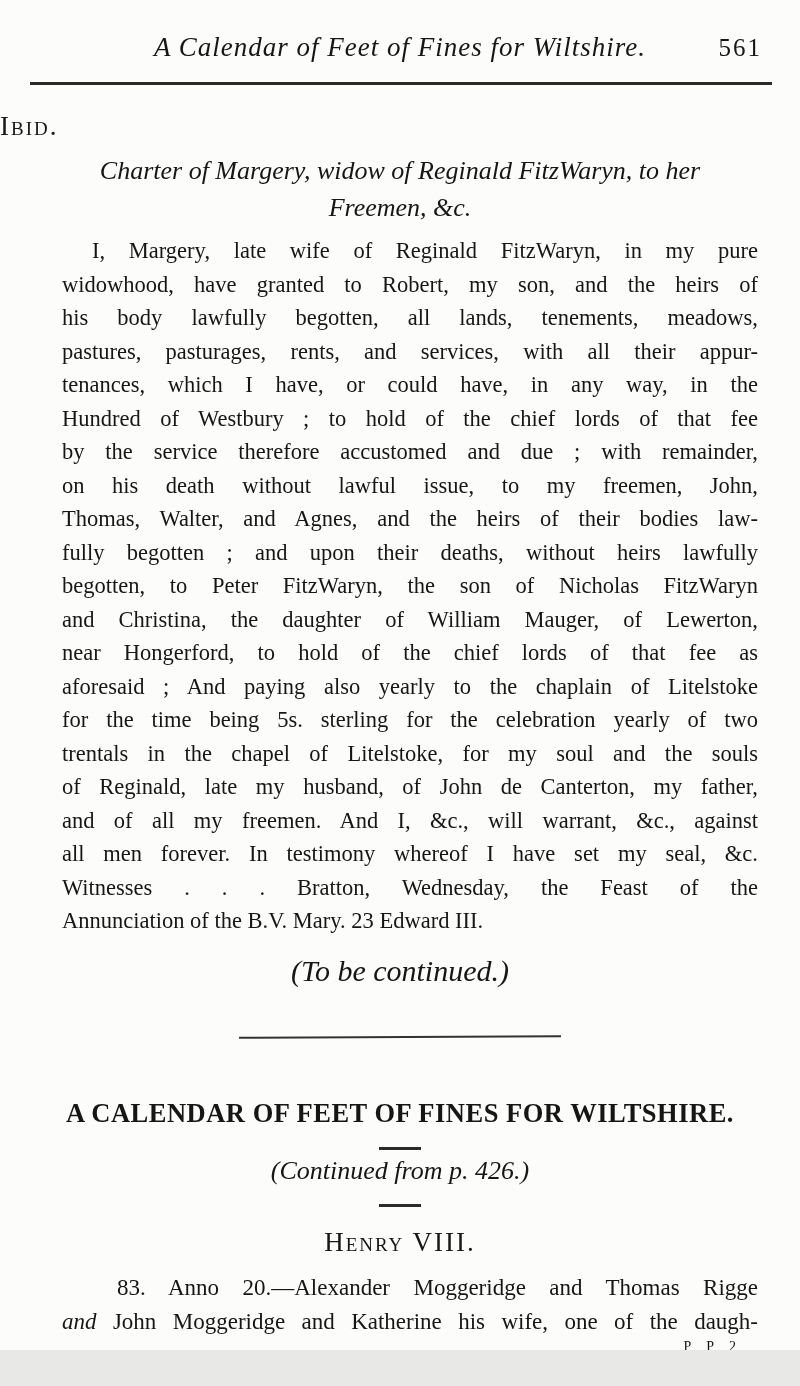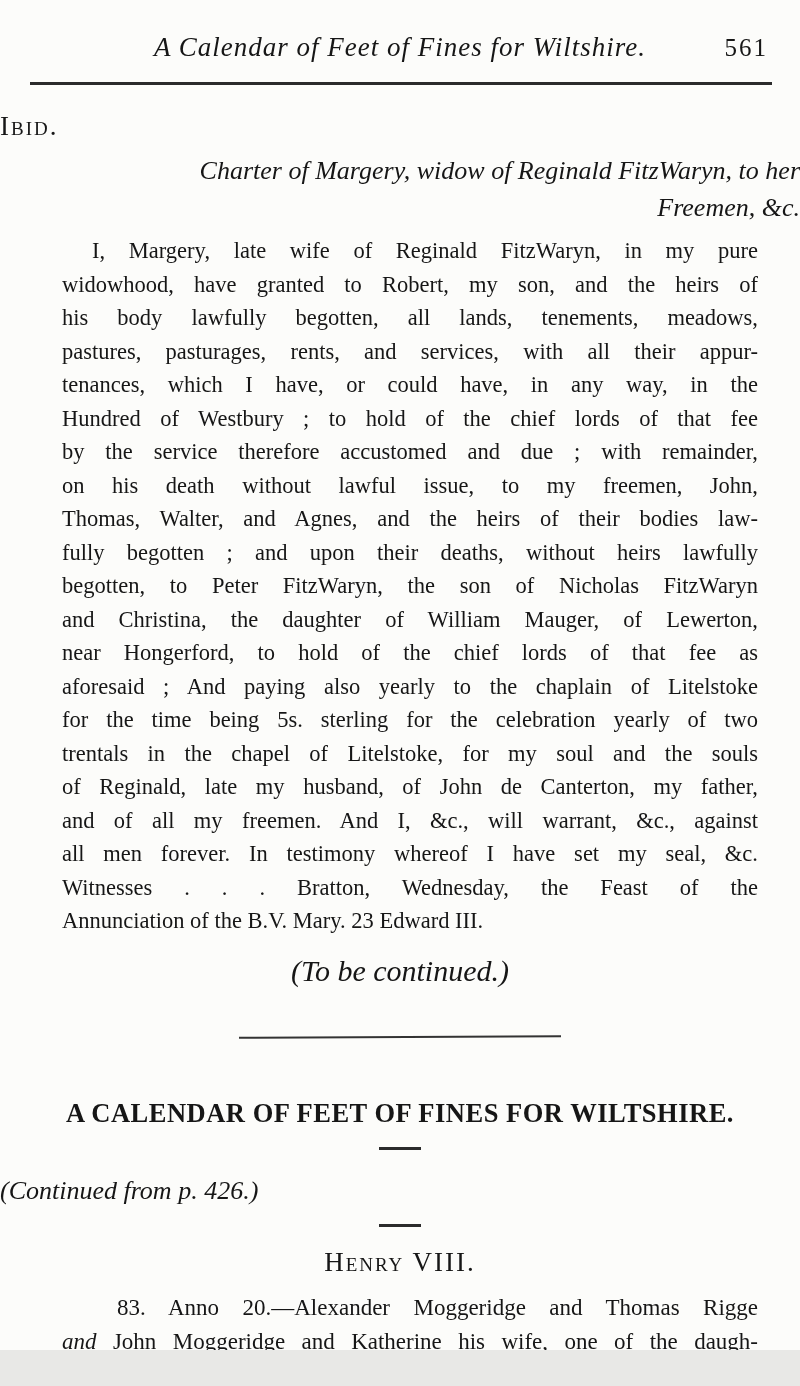--- a/index.html
+++ b/index.html
@@ -26,41 +26,41 @@
     height: 34px;
     text-align: center;
   }
   .rh-title {
     font-style: italic;
     font-size: 27px;
     letter-spacing: 1px;
   }
   .rh-page {
     position: absolute;
-    right: 32px;
+    right: 38px;
     top: 2px;
     font-size: 25px;
     letter-spacing: 2px;
   }
   .rule-full {
     margin: 16px 28px 0 30px;
     border-top: 3px solid #2b2b2b;
   }
 
   
   .ibid {
     margin-top: 26px;
     text-align: left;
     font-variant: small-caps;
     font-size: 27px;
     letter-spacing: 2px;
   }
   .charter-heading {
     margin-top: 10px;
-    text-align: right;
+    text-align: center;
     font-style: italic;
     font-size: 26px;
     line-height: 37px;
   }
   .prose {
     margin: 8px 42px 16px 62px;
   }
   .prose .line {
     font-size: 22.5px;
     line-height: 33.5px;
@@ -93,22 +93,22 @@
     font-size: 26.5px;
     font-weight: bold;
     letter-spacing: 0.5px;
   }
   .dash {
     width: 42px;
     margin: 18px auto 0 auto;
     border-top: 3px solid #2b2b2b;
   }
   .continued-from {
-    margin-top: 26px;
-    text-align: left;
+    margin-top: 6px;
+    text-align: center;
     font-style: italic;
     font-size: 26px;
   }
   .reign {
     margin-top: 20px;
     text-align: center;
     font-variant: small-caps;
     font-size: 27px;
     letter-spacing: 2px;
   }

